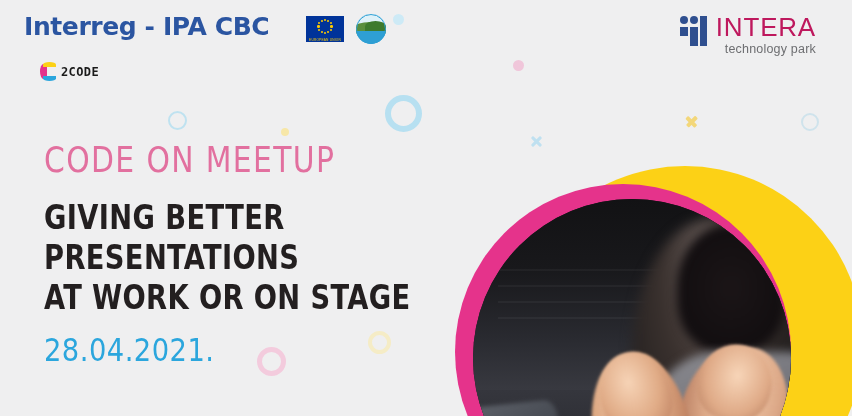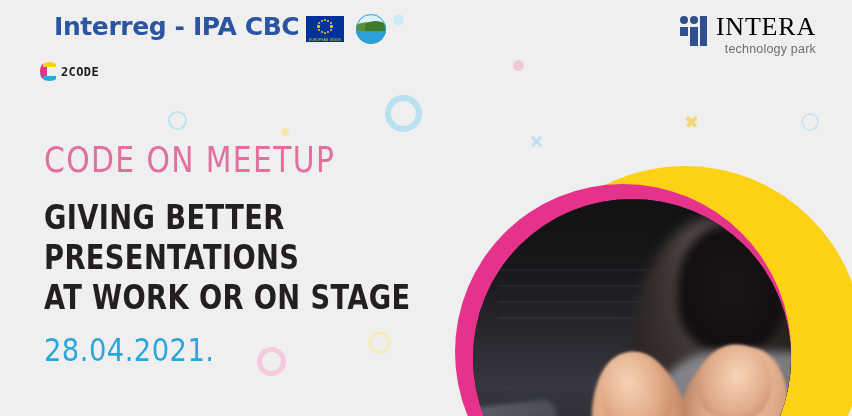--- a/index.html
+++ b/index.html
@@ -31,21 +31,20 @@
     display: block;
     border-radius: 1px;
   }
 
   
   .logo-interreg {
     position: absolute;
     left: 24px;
     top: 14px;
     width: 310px;
-    margin-left: 30px;
   }
   .interreg-title {
     font-family: "DejaVu Sans", sans-serif;
     font-weight: bold;
     font-size: 25px;
     letter-spacing: -0.4px;
     color: #2b55a1;
     line-height: 1;
     white-space: nowrap;
   }
@@ -137,24 +136,24 @@
   .intera-mark {
     position: relative;
     width: 27px;
     height: 30px;
     flex: none;
     margin-top: 2px;
   }
   .intera-mark i { position: absolute; display:block; background:#2f4f8f; }
   .intera-text { line-height: 1; }
   .intera-name {
-    font-family: Liberation Serif, serif;
+    font-family: Liberation Sans, sans-serif;
     font-size: 26px;
     letter-spacing: 0.8px;
-    color: #000000;
+    color: #be185d;
     line-height: 1;
   }
   .intera-tag {
     font-family: "Liberation Sans", sans-serif;
     font-size: 12.5px;
     color: #6d6e71;
     letter-spacing: 0.2px;
     margin-top: 3px;
     text-align: right;
   }

